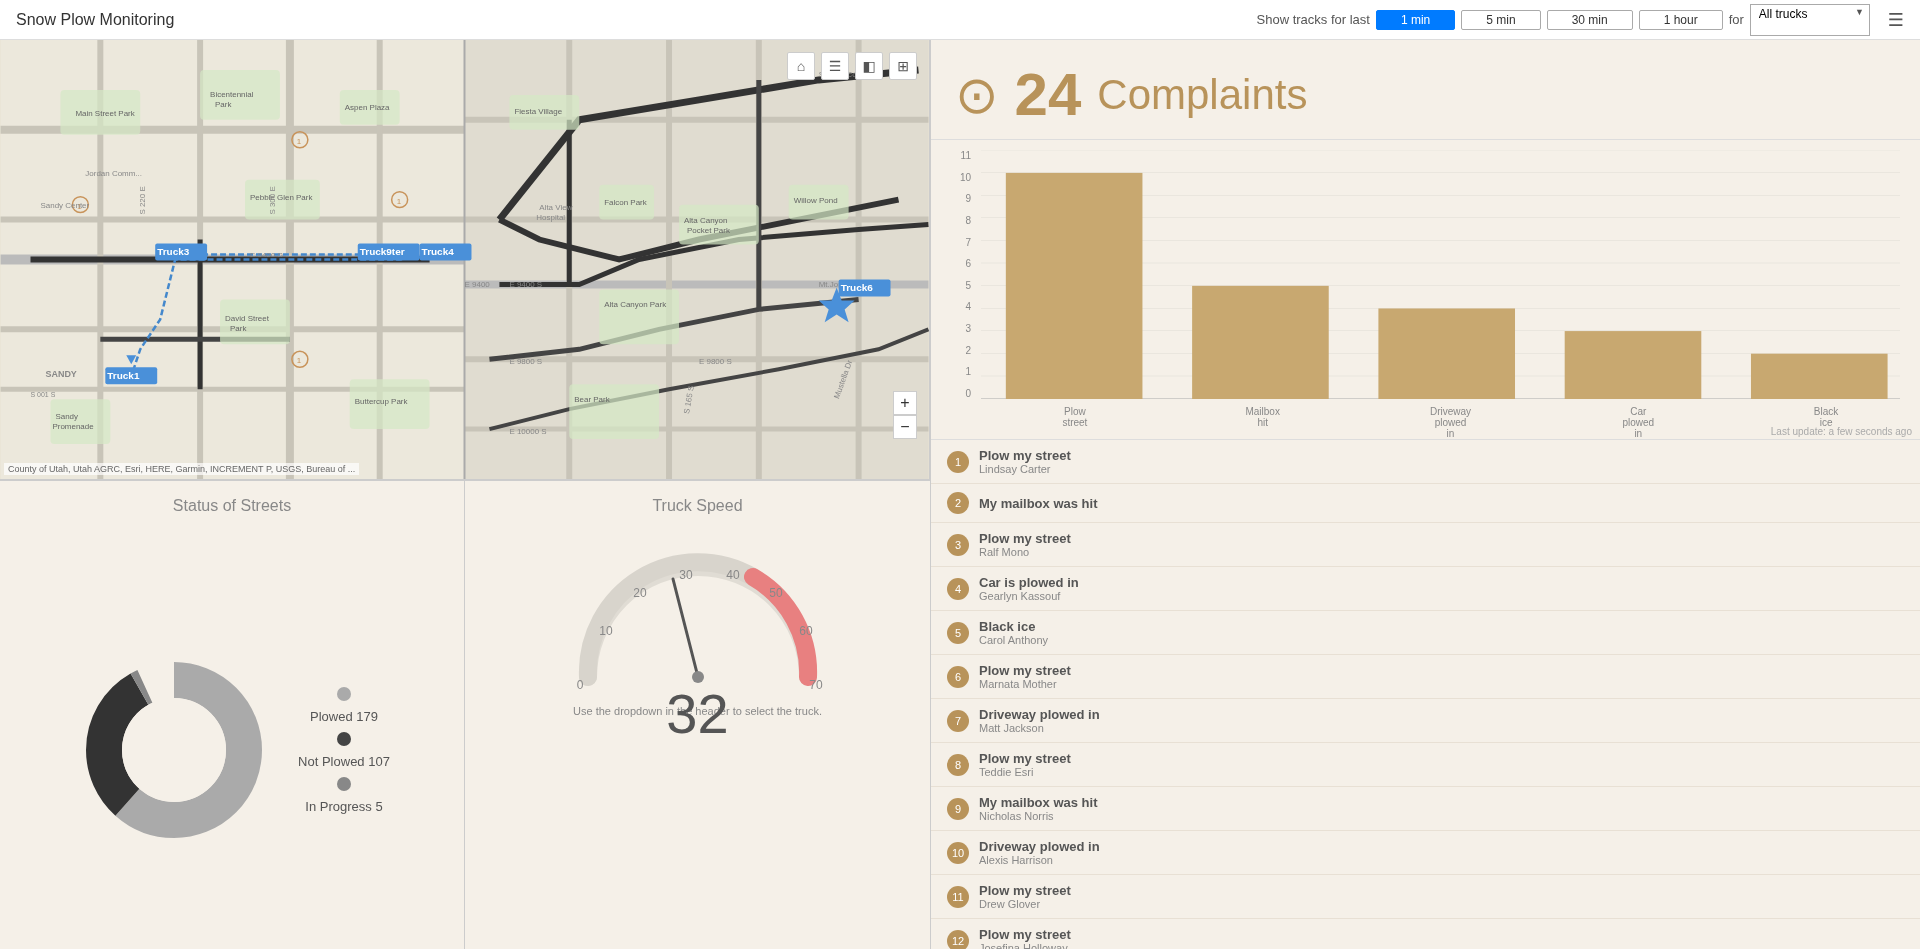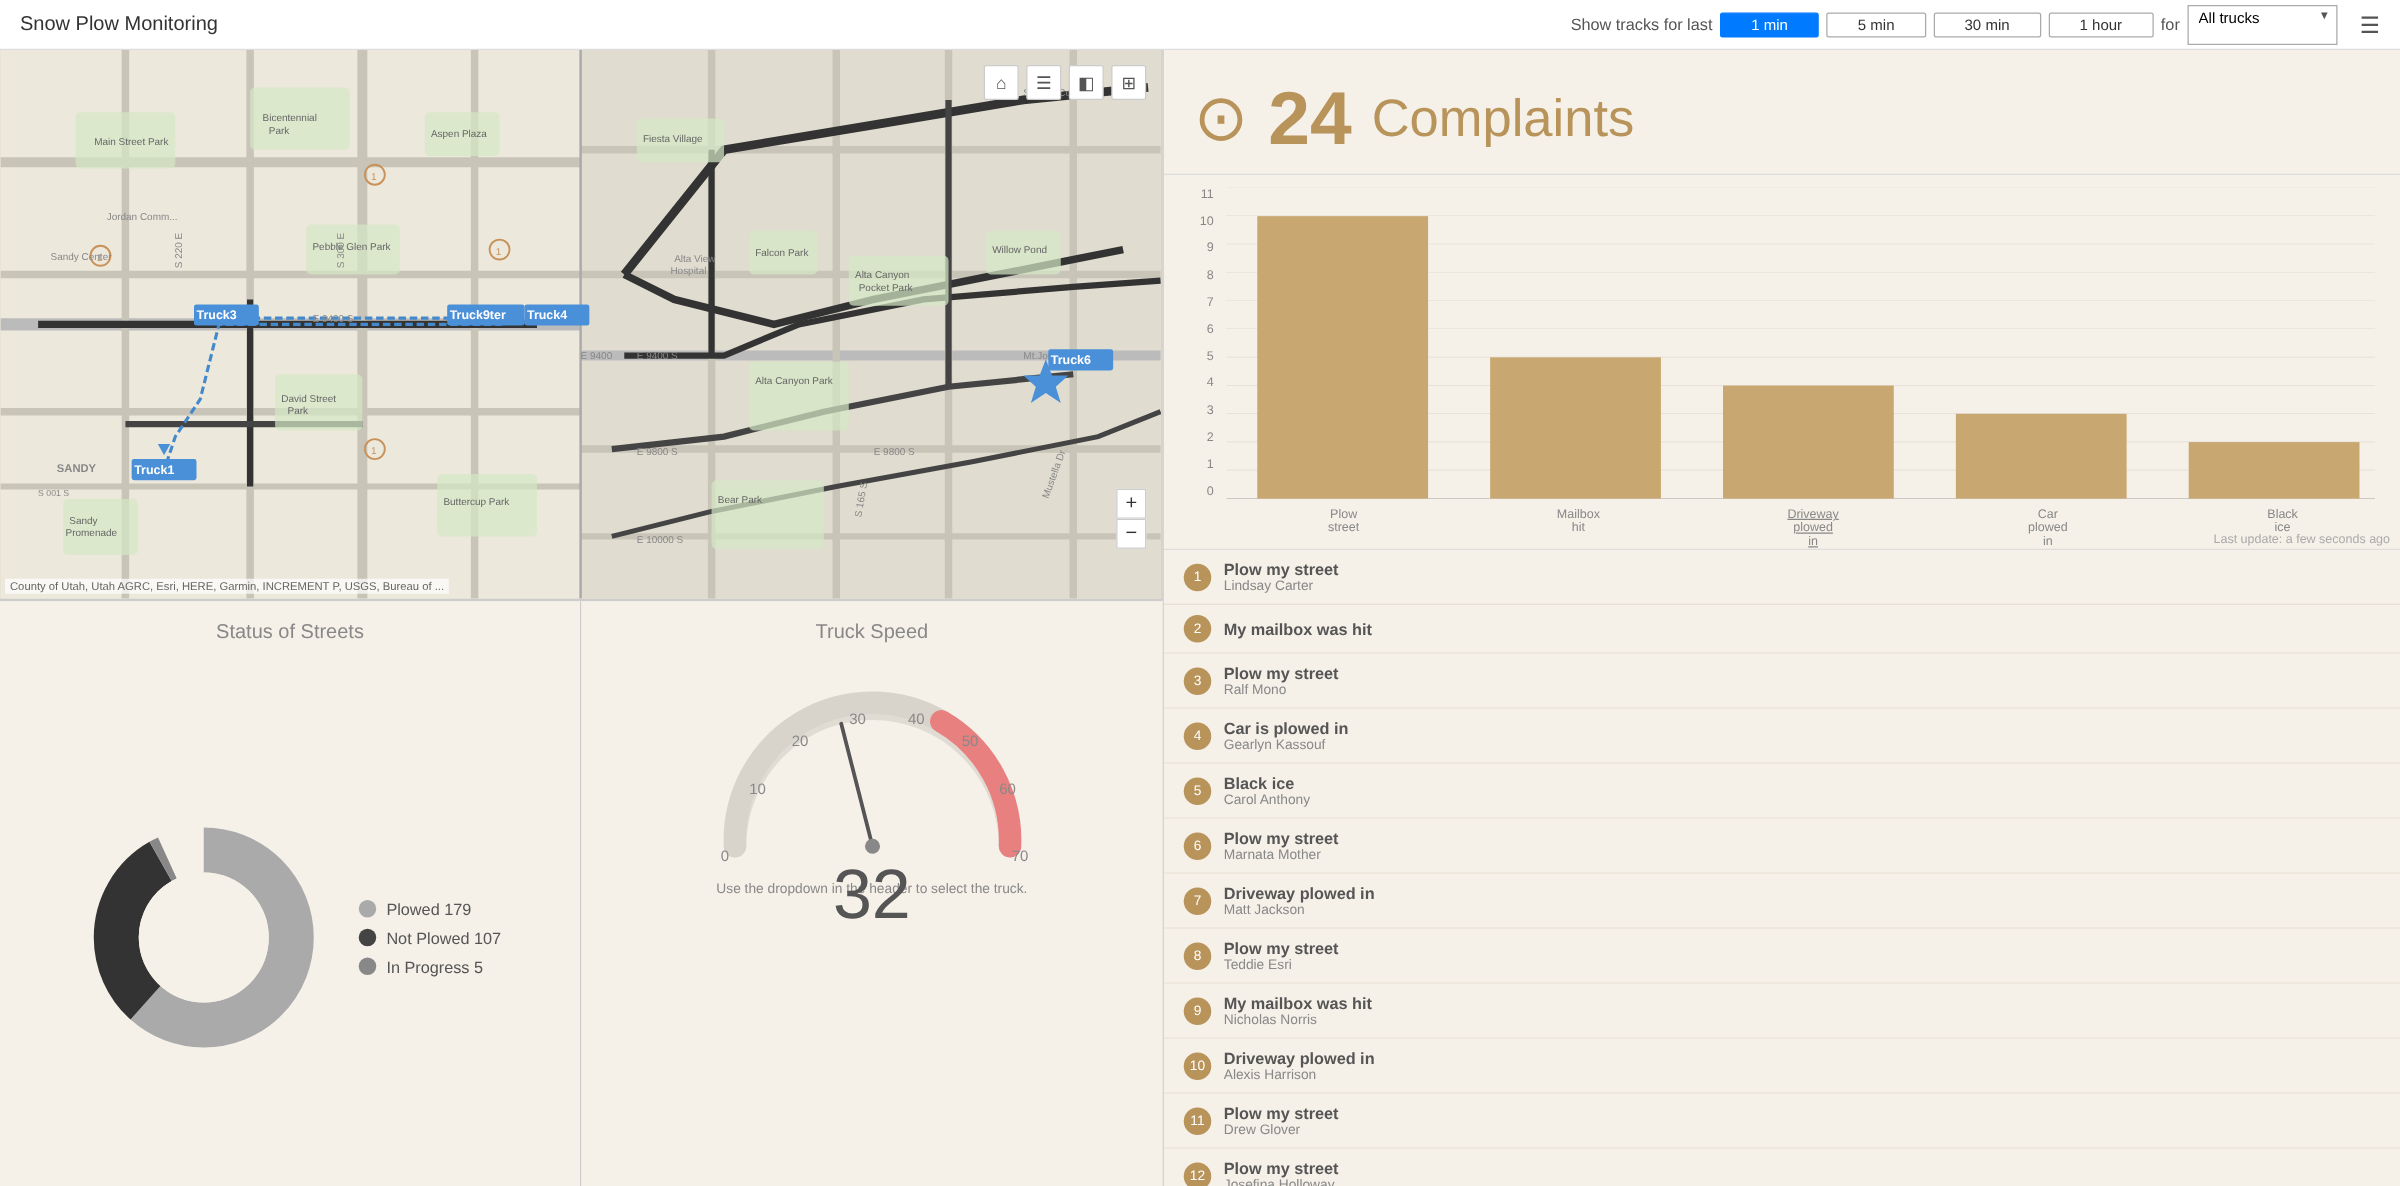--- a/index.html
+++ b/index.html
@@ -189,21 +189,21 @@
       align-items: center;
       padding: 16px;
       position: relative;
     }
 
     .panel-title { font-size: 16px; color: #888; margin-bottom: 12px; font-weight: normal; }
 
     
     .donut-area { display: flex; align-items: center; gap: 24px; flex: 1; }
     .legend { display: flex; flex-direction: column; gap: 8px; }
-    .legend-item { display: flex; align-items: center; gap: 8px; font-size: 13px; color: #555; }
+    .legend-item { display: flex; align-items: center; gap: 8px; font-size: 13px; color: #555; flex-direction: column; }
     .legend-dot { width: 14px; height: 14px; border-radius: 50%; }
 
     
     .speedometer-container { position: relative; width: 280px; height: 170px; margin: 0 auto; }
     .speed-value { text-align: center; font-size: 56px; color: #555; margin-top: -20px; }
     .speed-hint { font-size: 11px; color: #888; text-align: center; margin-top: 8px; }
   </style>
 </head>
 <body>
 
@@ -489,21 +489,21 @@
         <rect x="160" y="159.1" width="55" height="90.9" fill="#c8a870"></rect>
 
         <rect x="235" y="181.8" width="55" height="68.2" fill="#c8a870"></rect>
 
         <rect x="310" y="204.5" width="55" height="45.5" fill="#c8a870"></rect>
       </svg>
 
       <div style="position:absolute;bottom:0;left:50px;right:0;display:flex;justify-content:space-around;">
         <span style="font-size:10px;color:#888;text-align:center;width:65px;">Plow<br>street</span>
         <span style="font-size:10px;color:#888;text-align:center;width:65px;">Mailbox<br>hit</span>
-        <span style="font-size:10px;color:#888;text-align:center;width:65px;text-decoration:underline;">Driveway<br>plowed<br>in</span>
+        <span style="font-size:10px;color:#888;text-align:center;width:65px;">Driveway<br>plowed<br>in</span>
         <span style="font-size:10px;color:#888;text-align:center;width:65px;">Car<br>plowed<br>in</span>
         <span style="font-size:10px;color:#888;text-align:center;width:65px;">Black<br>ice</span>
       </div>
       <div style="position:absolute;bottom:2px;right:8px;font-size:10px;color:#aaa;">Last update: a few seconds ago</div>
     </div>
 
     <div id="complaints-list">
     <div class="complaint-item">
       <div class="complaint-num">1</div>
       <div class="complaint-text-wrap">

